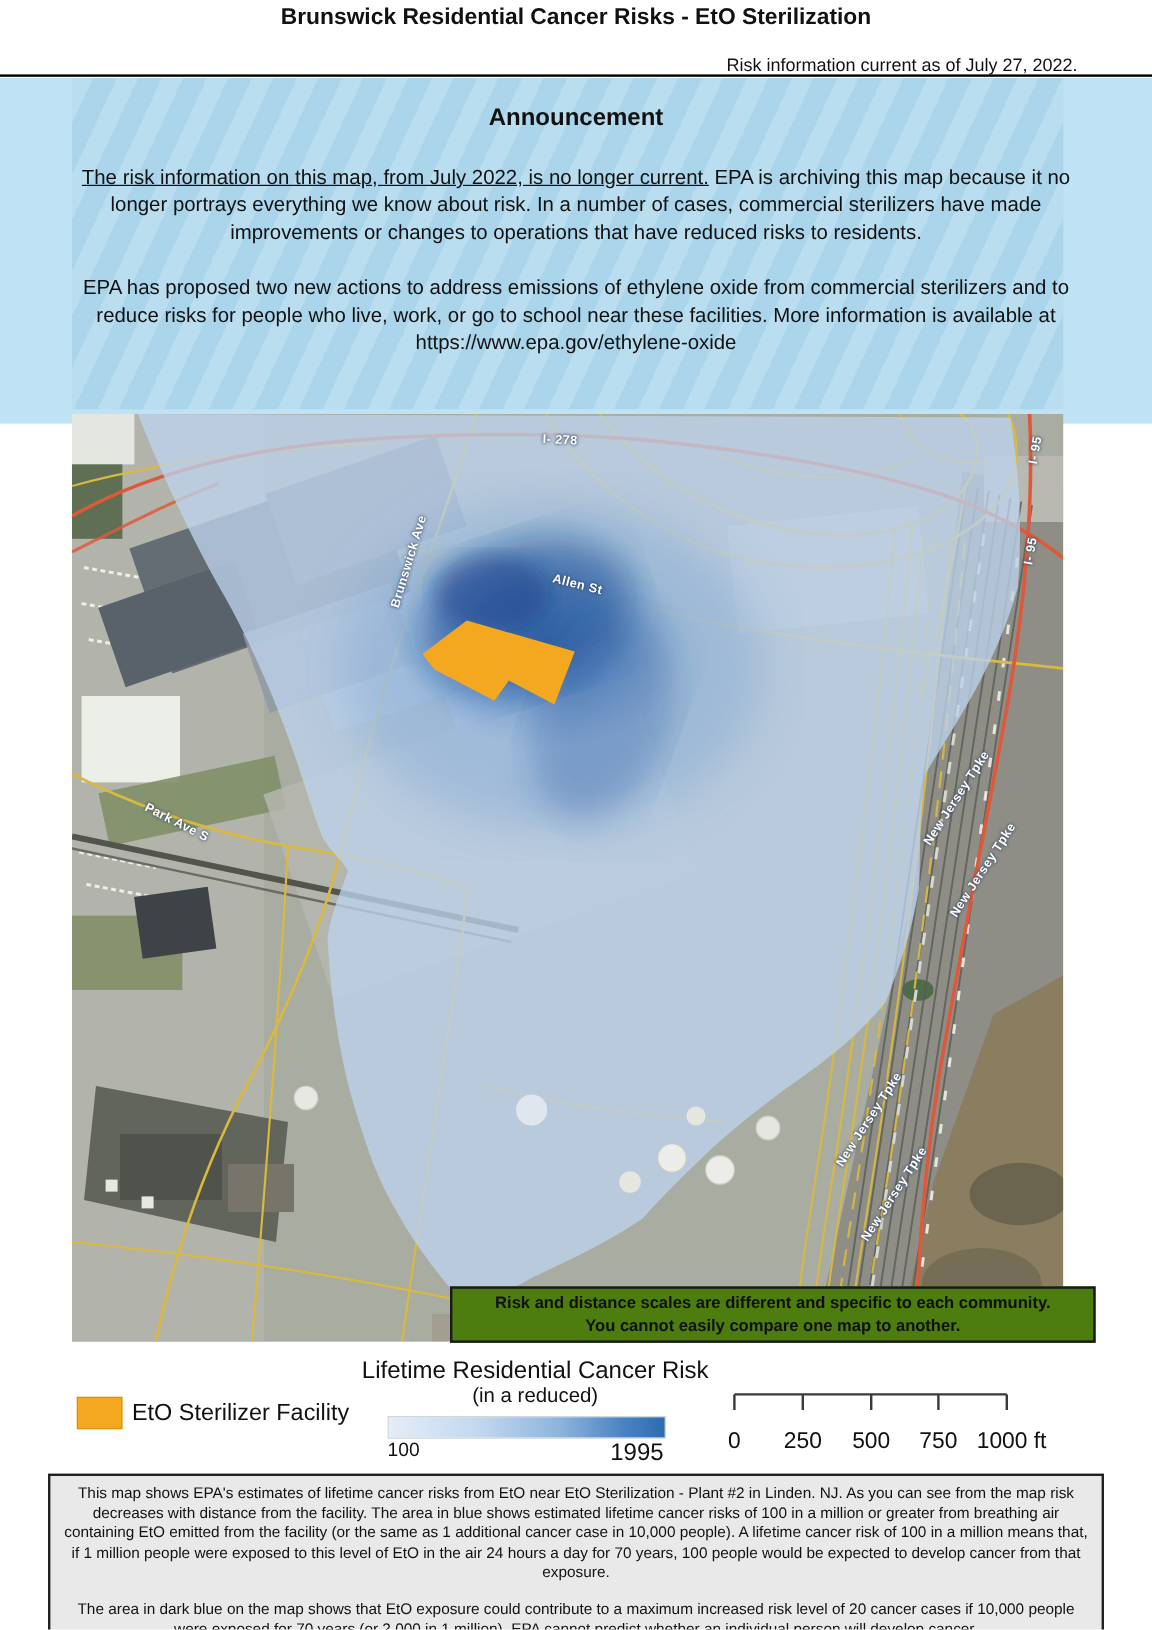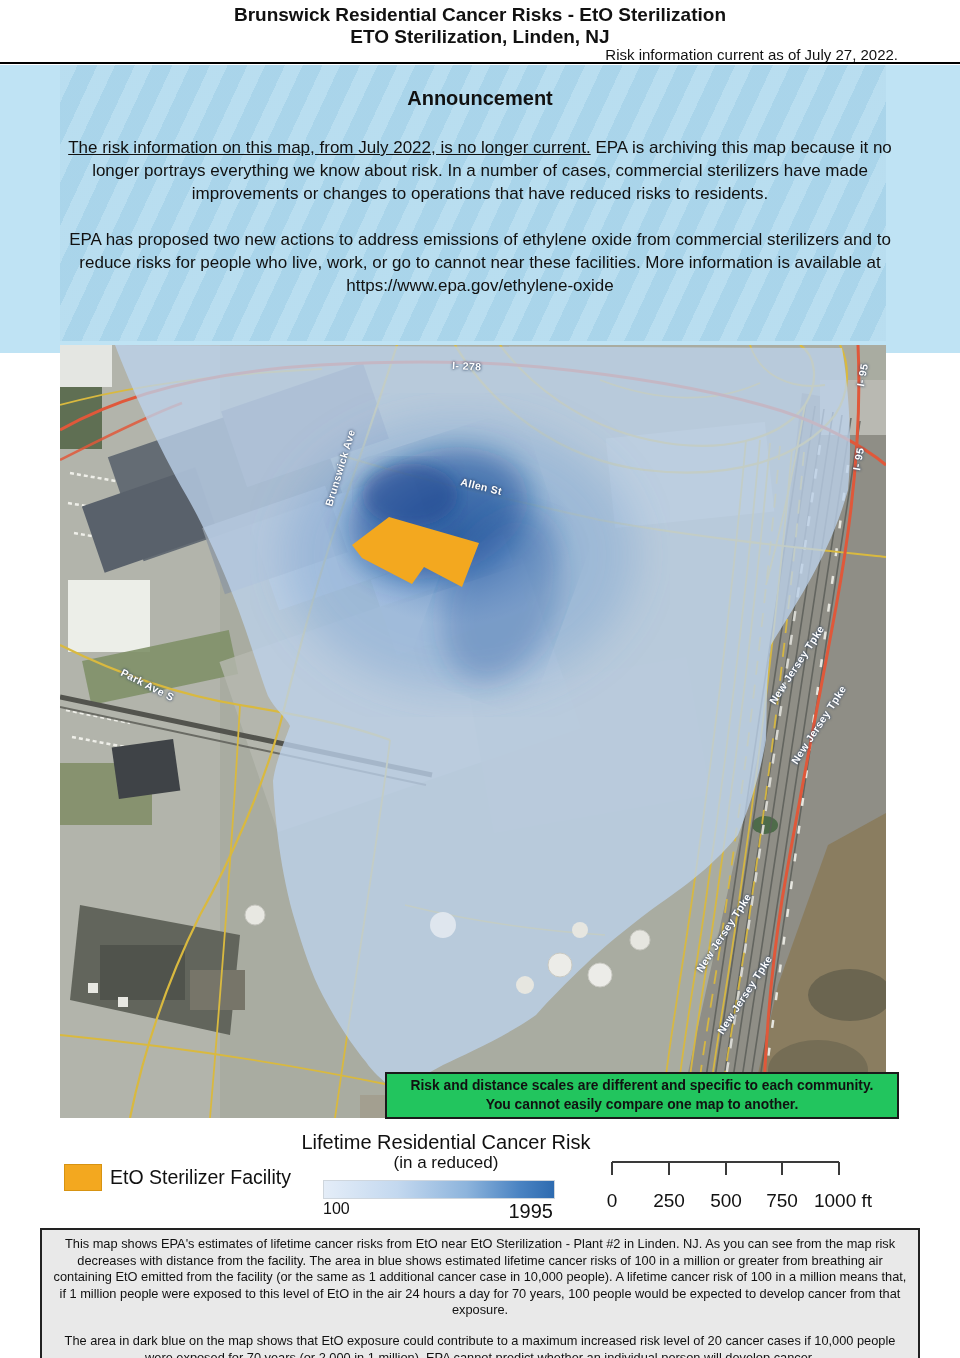--- a/index.html
+++ b/index.html
@@ -17,22 +17,22 @@
   .ann h2{position:relative;margin:0;padding-top:22px;text-align:center;font-size:20px;font-weight:bold;}
   .ann p{position:relative;margin:0 auto;text-align:center;font-size:17px;line-height:23px;}
   .ann .p1{margin-top:26px;width:850px;}
   .ann .p2{margin-top:23px;width:832px;}
   .und{text-decoration:underline;}
   
   .map-wrap{position:absolute;top:345px;left:60px;width:826px;height:773px;overflow:hidden;background:#a9aca1;}
   .map-wrap svg{display:block;}
   .rl{font-size:10.5px;font-weight:600;fill:#ffffff;letter-spacing:.4px;text-shadow:0 0 3px rgba(55,75,105,.95),0 0 2px rgba(55,75,105,.8);}
   
-  .notice{position:absolute;top:1072px;left:385px;width:502px;border:2px solid #1a1a1a;background:#22c55e;
-    text-align:center;font-size:13.8px;font-weight:bold;line-height:18.5px;padding:3px 4px;}
+  .notice{position:absolute;top:1072px;left:375px;width:502px;border:2px solid #1a1a1a;background:#4d7c0f;
+    text-align:center;font-size:13.8px;font-weight:bold;line-height:18.5px;padding:3px 16px;}
   
   .fac-swatch{position:absolute;top:1164px;left:64px;width:36px;height:25px;background:#F3A81F;border:1px solid #d79312;}
   .fac-label{position:absolute;top:1166px;left:110px;font-size:19.5px;}
   .risk-title{position:absolute;top:1131px;left:298px;width:296px;text-align:center;font-size:20px;}
   .risk-sub{position:absolute;top:1153px;left:298px;width:296px;text-align:center;font-size:17px;}
   .risk-bar{position:absolute;top:1180px;left:323px;width:230px;height:17px;
     background:linear-gradient(90deg,#e4edf8 0%,#c3d8ef 32%,#8db4dc 62%,#4a83c2 85%,#2e6bb0 100%);
     border:1px solid #cfd6dd;}
   .risk-min{position:absolute;top:1200px;left:323px;font-size:16px;}
   .risk-max{position:absolute;top:1200px;left:323px;width:230px;text-align:right;font-size:20px;}
@@ -41,30 +41,29 @@
   
   .desc{position:absolute;top:1228px;left:40px;width:880px;box-sizing:border-box;border:2px solid #222;
     background:#e9e9e9;padding:6px 8px 7px 8px;text-align:center;font-size:12.8px;line-height:16.6px;}
   .desc .dp2{margin-top:14px;}
 </style>
 </head>
 <body>
 
 <div class="hdr">
   <div class="t1">Brunswick Residential Cancer Risks - EtO Sterilization</div>
-  <div class="t2">ETO Sterilization, Linden, NJ</div>
 </div>
 <div class="date-note">Risk information current as of July 27, 2022.</div>
 <div class="topline"></div>
 
 <section class="ann">
   <div class="ann-hint"></div>
   <h2>Announcement</h2>
   <p class="p1"><span class="und">The risk information on this map, from July 2022, is no longer current.</span><span> EPA is archiving this map because it no longer portrays everything we know about risk. In a number of cases, commercial sterilizers have made improvements or changes to operations that have reduced risks to residents.</span></p>
-  <p class="p2">EPA has proposed two new actions to address emissions of ethylene oxide from commercial sterilizers and to reduce risks for people who live, work, or go to cannot near these facilities. More information is available at https://www.epa.gov/ethylene-oxide</p>
+  <p class="p2">EPA has proposed two new actions to address emissions of ethylene oxide from commercial sterilizers and to reduce risks for people who live, work, or go to school near these facilities. More information is available at https://www.epa.gov/ethylene-oxide</p>
 </section>
 
 <div class="map-wrap">
 <svg width="826" height="773" viewBox="0 0 826 773" xmlns="http://www.w3.org/2000/svg">
   <defs>
     <radialGradient id="coreGrad" cx="50%" cy="50%" r="50%">
       <stop offset="0%" stop-color="rgba(23,74,148,0.60)"></stop>
       <stop offset="45%" stop-color="rgba(35,90,165,0.42)"></stop>
       <stop offset="100%" stop-color="rgba(90,140,200,0)"></stop>
     </radialGradient>

